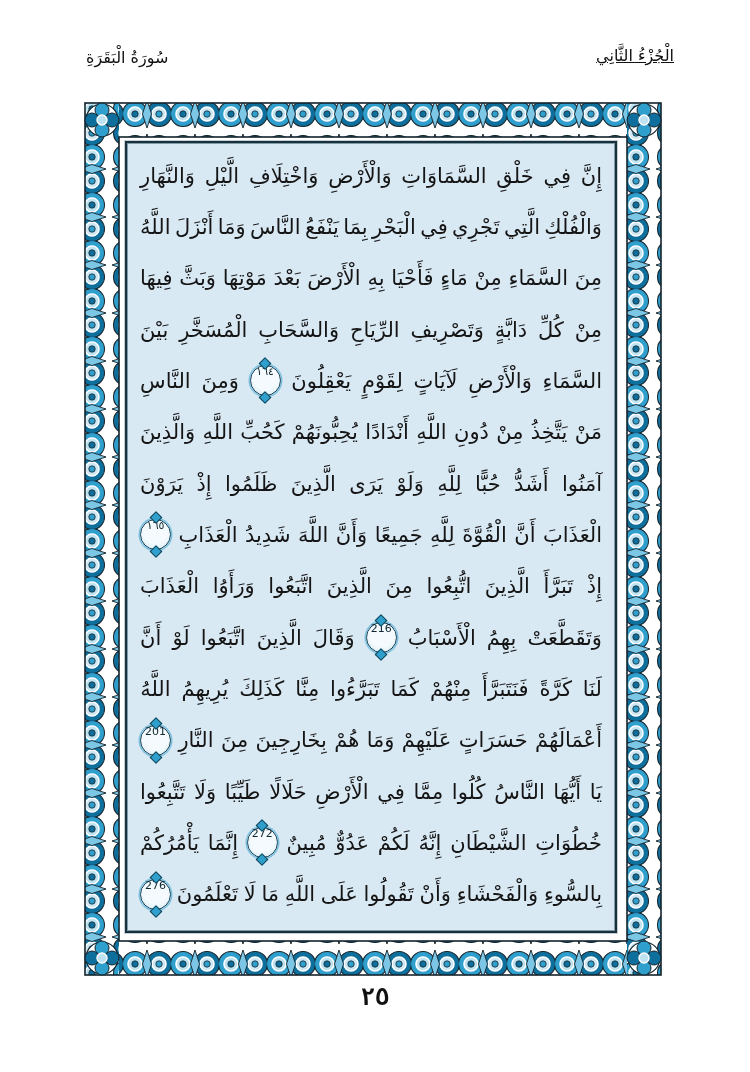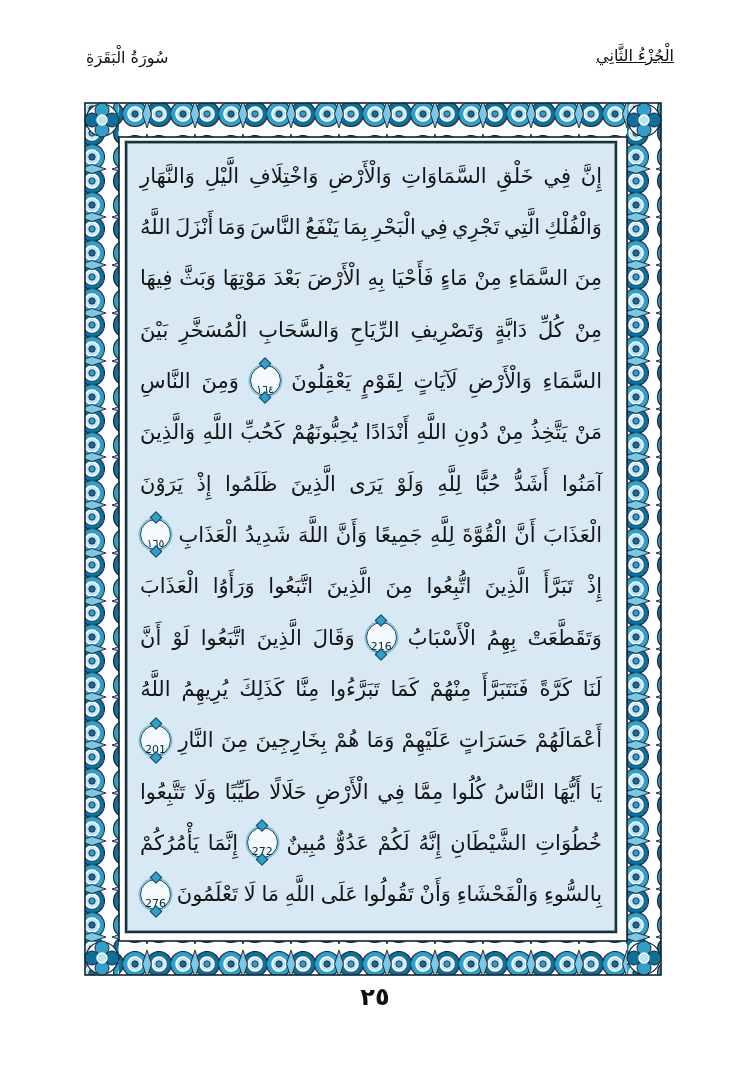--- a/index.html
+++ b/index.html
@@ -32,33 +32,33 @@
   .qline{
     display:flex;flex-direction:row;justify-content:space-between;align-items:center;
     direction:rtl;height:49px;font-size:21px;color:#151515;
   }
   .qline .word{white-space:nowrap;}
   .ayah-marker{
     position:relative;flex:0 0 auto;width:29px;height:29px;border-radius:50%;
     border:1.5px solid #1d4557;
     background:radial-gradient(circle at 50% 40%, #f4fafd 55%, #c9e4f1 100%);
     box-shadow:0 0 0 1.5px rgba(47,159,206,.55);
-    display:flex;align-items:flex-end;justify-content:center;
+    display:flex;align-items:flex-start;justify-content:center;
   }
   .ayah-marker::before,.ayah-marker::after{
     content:"";position:absolute;left:50%;width:7px;height:7px;
     background:#2f9fce;border:1px solid #14404f;
     transform:translateX(-50%) rotate(45deg);
   }
   .ayah-marker::before{top:-7px;}
   .ayah-marker::after{bottom:-7px;}
   .ayah-num{font-size:11px;line-height:1;color:#102830;}
   .pageno{
     position:absolute;left:0;top:983px;width:750px;text-align:center;
-    font-size:24px;font-weight:bold;color:#111;direction:rtl;
+    font-size:24px;font-weight:bold;color:#111;direction:rtl;font-family:Liberation Mono, monospace;
   }
 </style>
 </head>
 <body>
 
 <div class="page">
 
   <div class="hdr hdr-left">سُورَةُ الْبَقَرَةِ</div>
   <div class="hdr hdr-right">الْجُزْءُ الثَّانِي</div>
 

